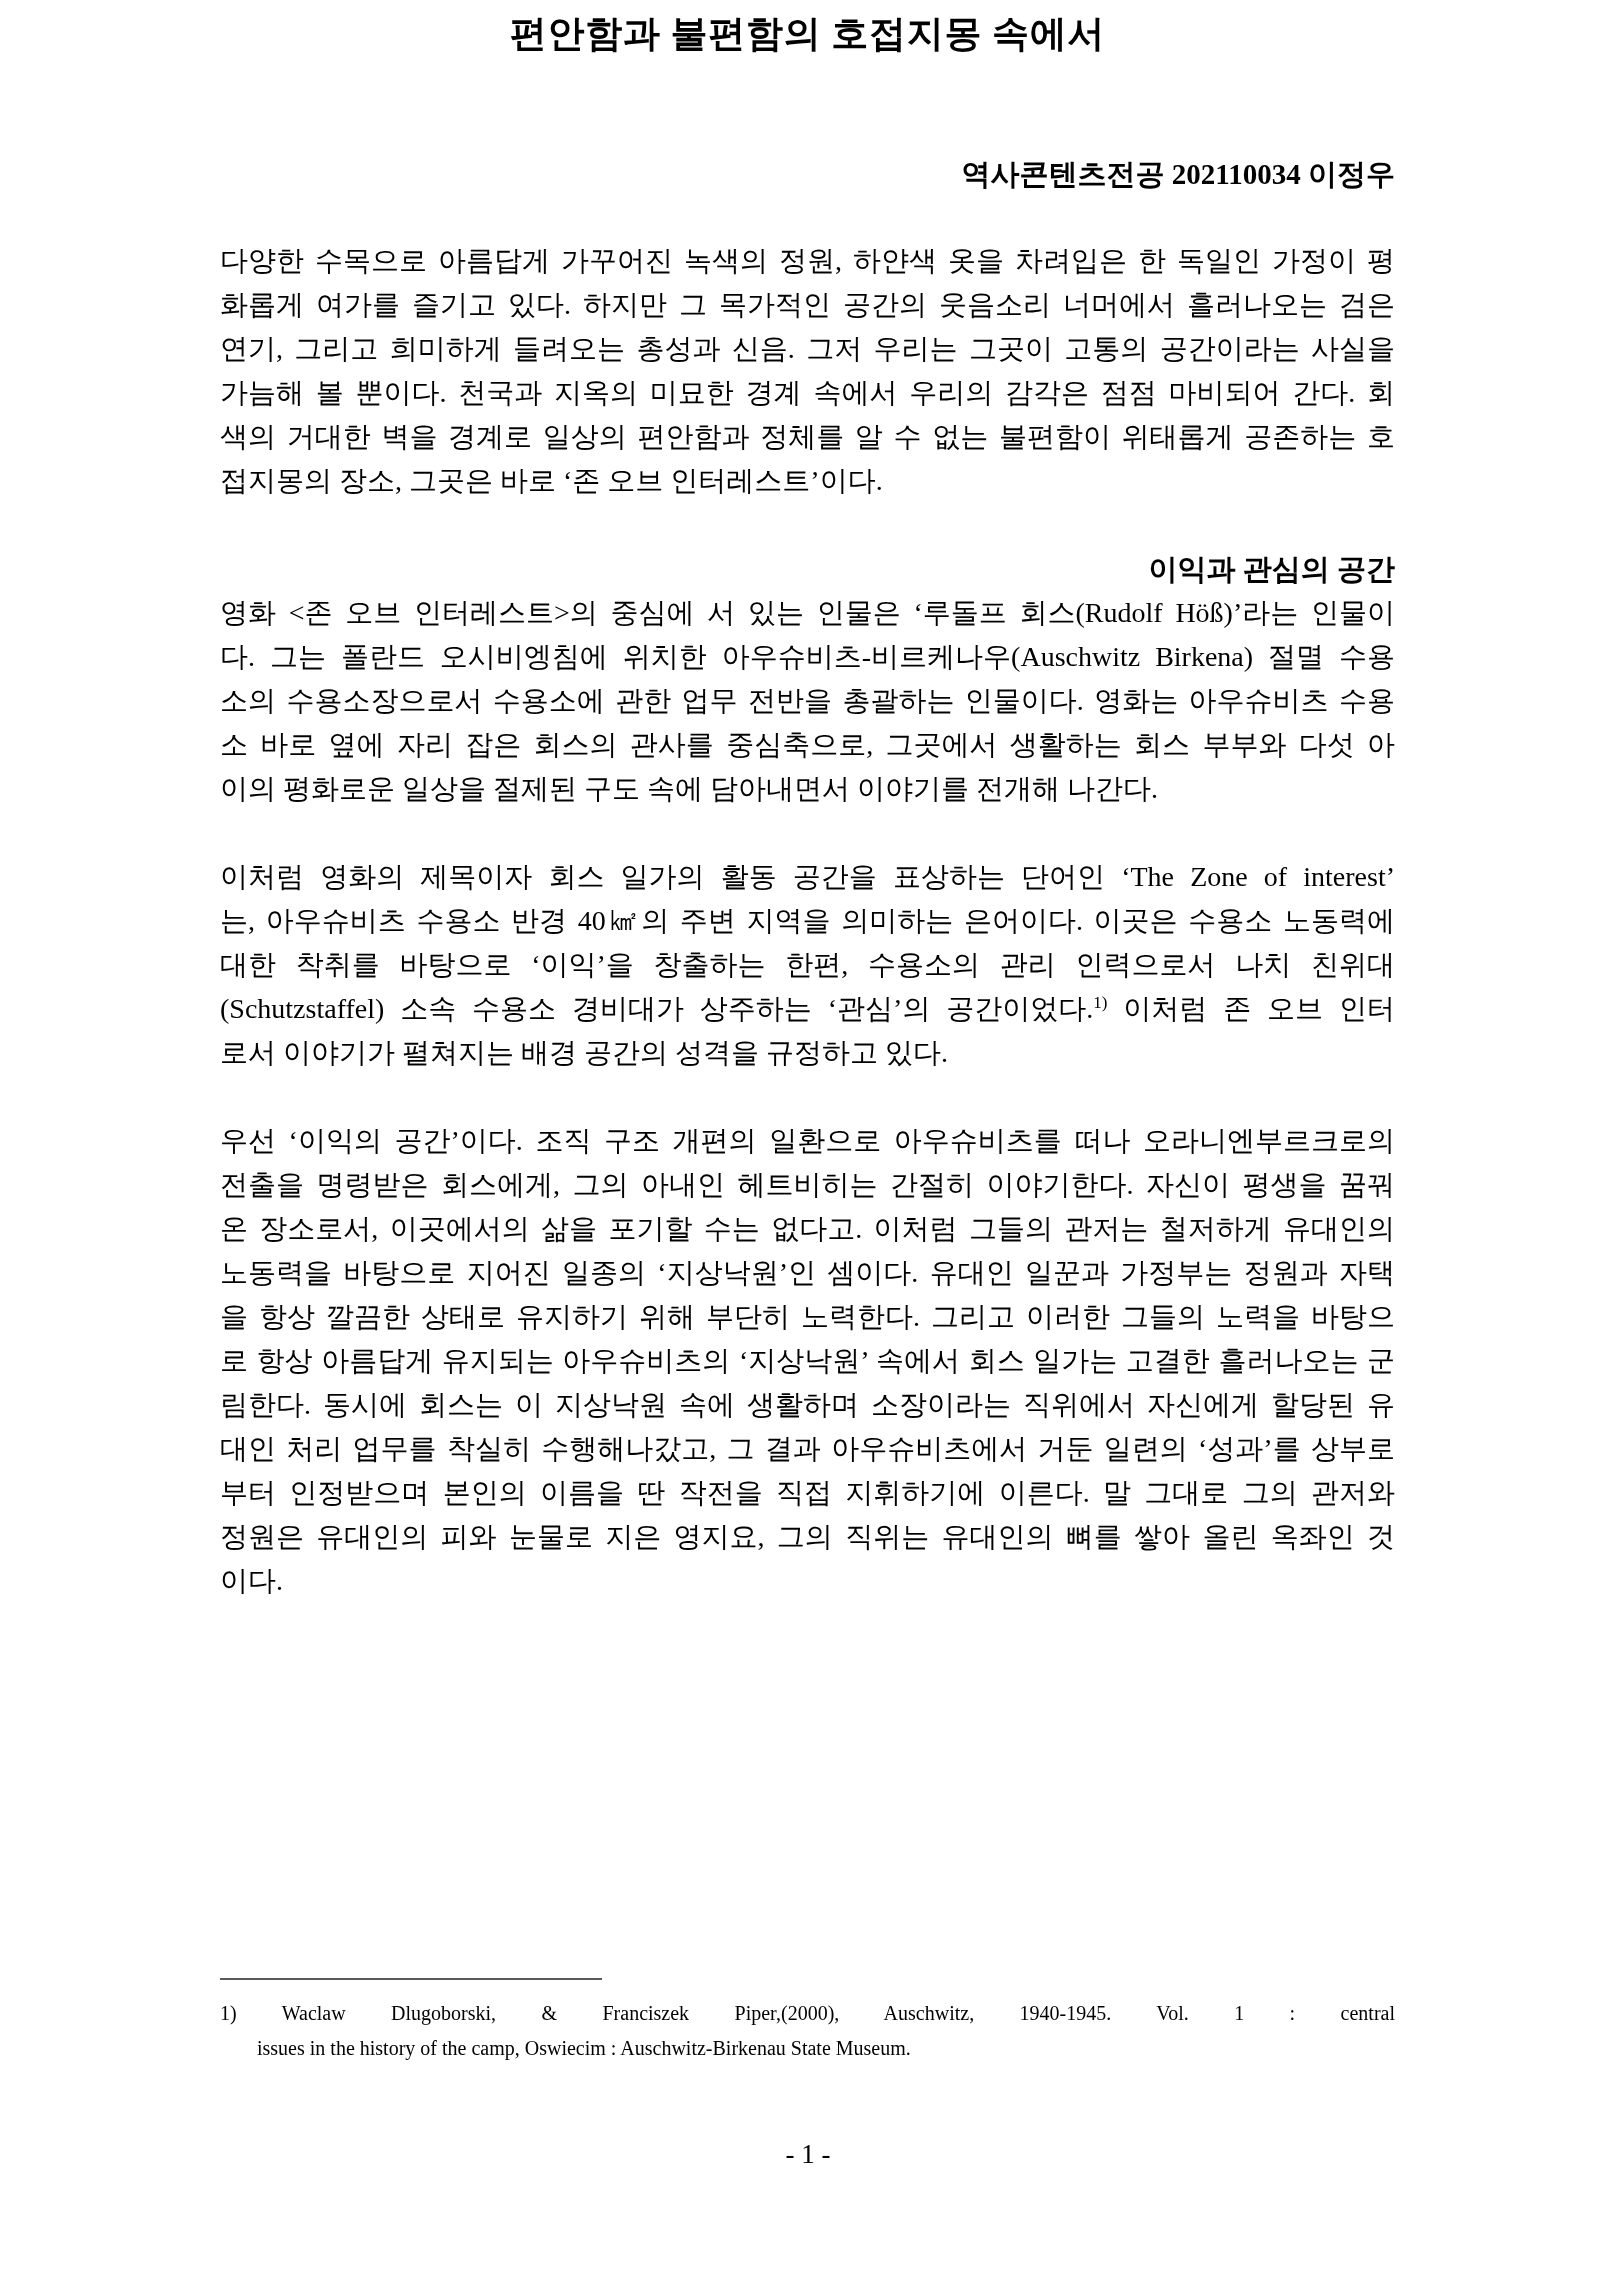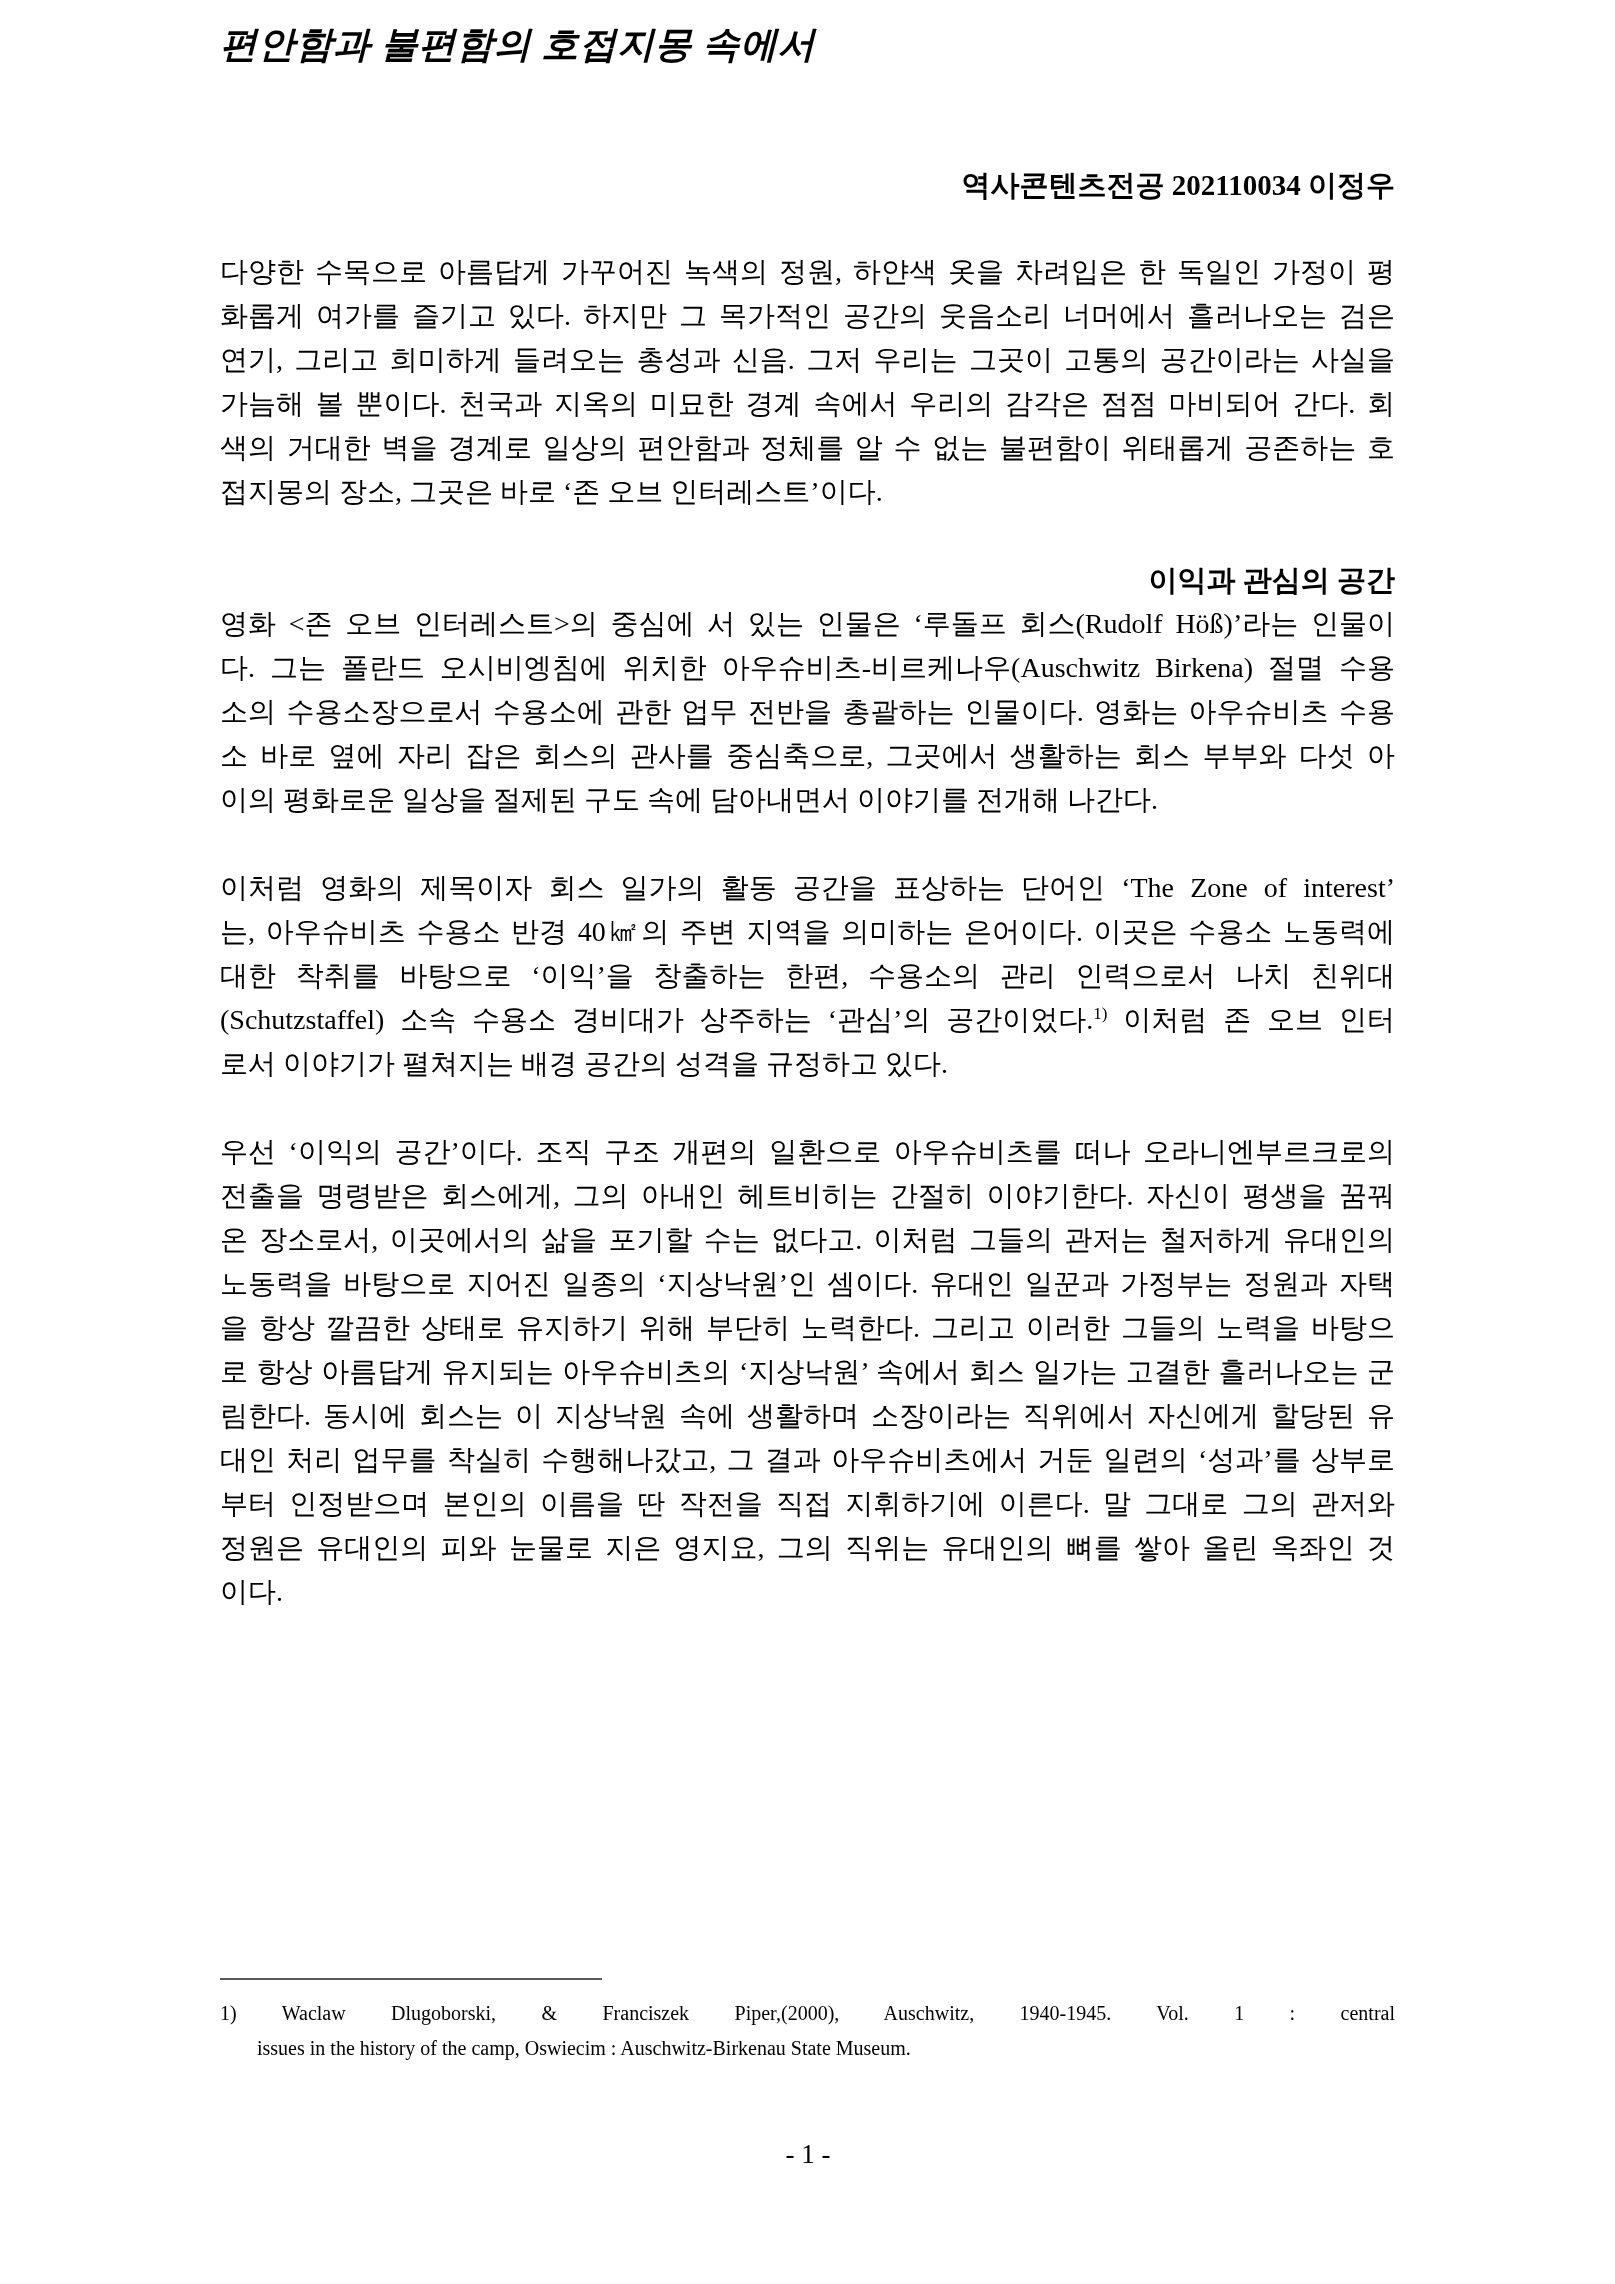--- a/index.html
+++ b/index.html
@@ -24,27 +24,26 @@
   }
   .title-sub {
     margin-top: 262px;
     text-align: center;
     font-size: 29px;
     line-height: 39px;
     font-weight: 400;
     letter-spacing: 0.7px;
   }
   .title-main {
-    margin-top: 21px;
-    text-align: left;
+    margin-top: 10px;
+    text-align: center;
     font-size: 37px;
     line-height: 47px;
     font-weight: 700;
     letter-spacing: 0.7px;
-    font-style: italic;
   }
   .author {
     margin-top: 98px;
     text-align: right;
     font-size: 29px;
     line-height: 39px;
     font-weight: 600;
   }
   .body-text {
     margin-top: 45px;

